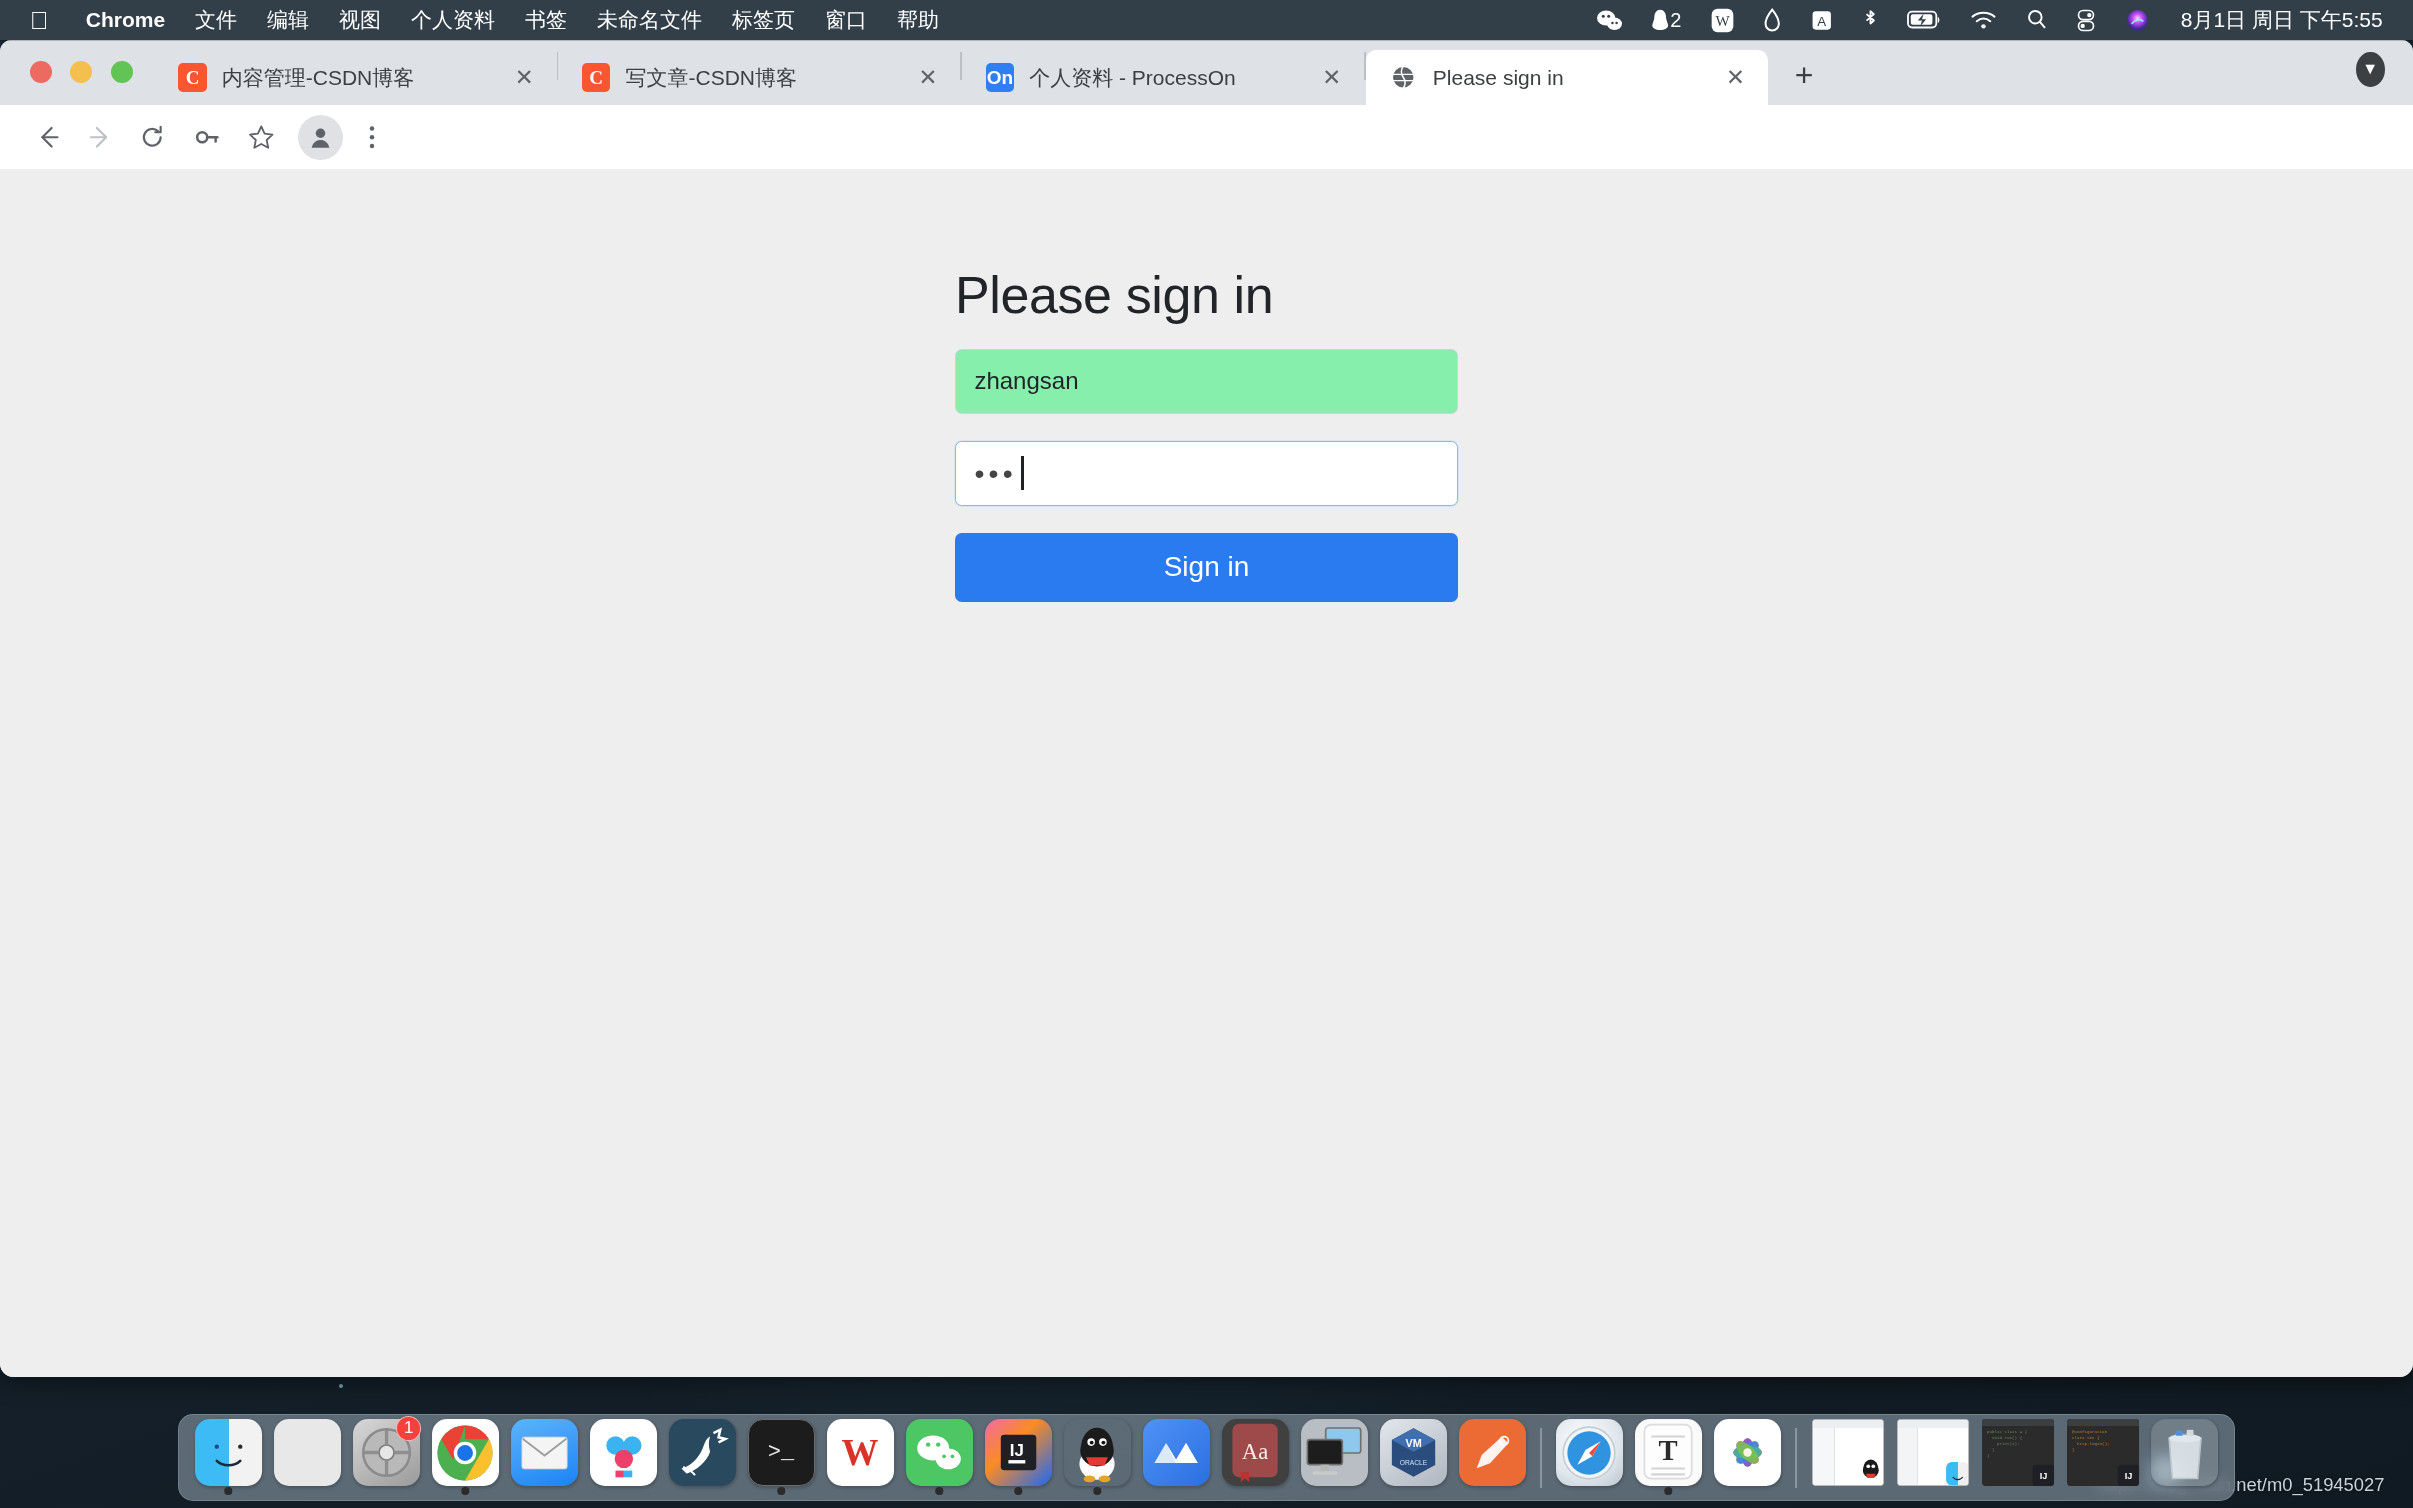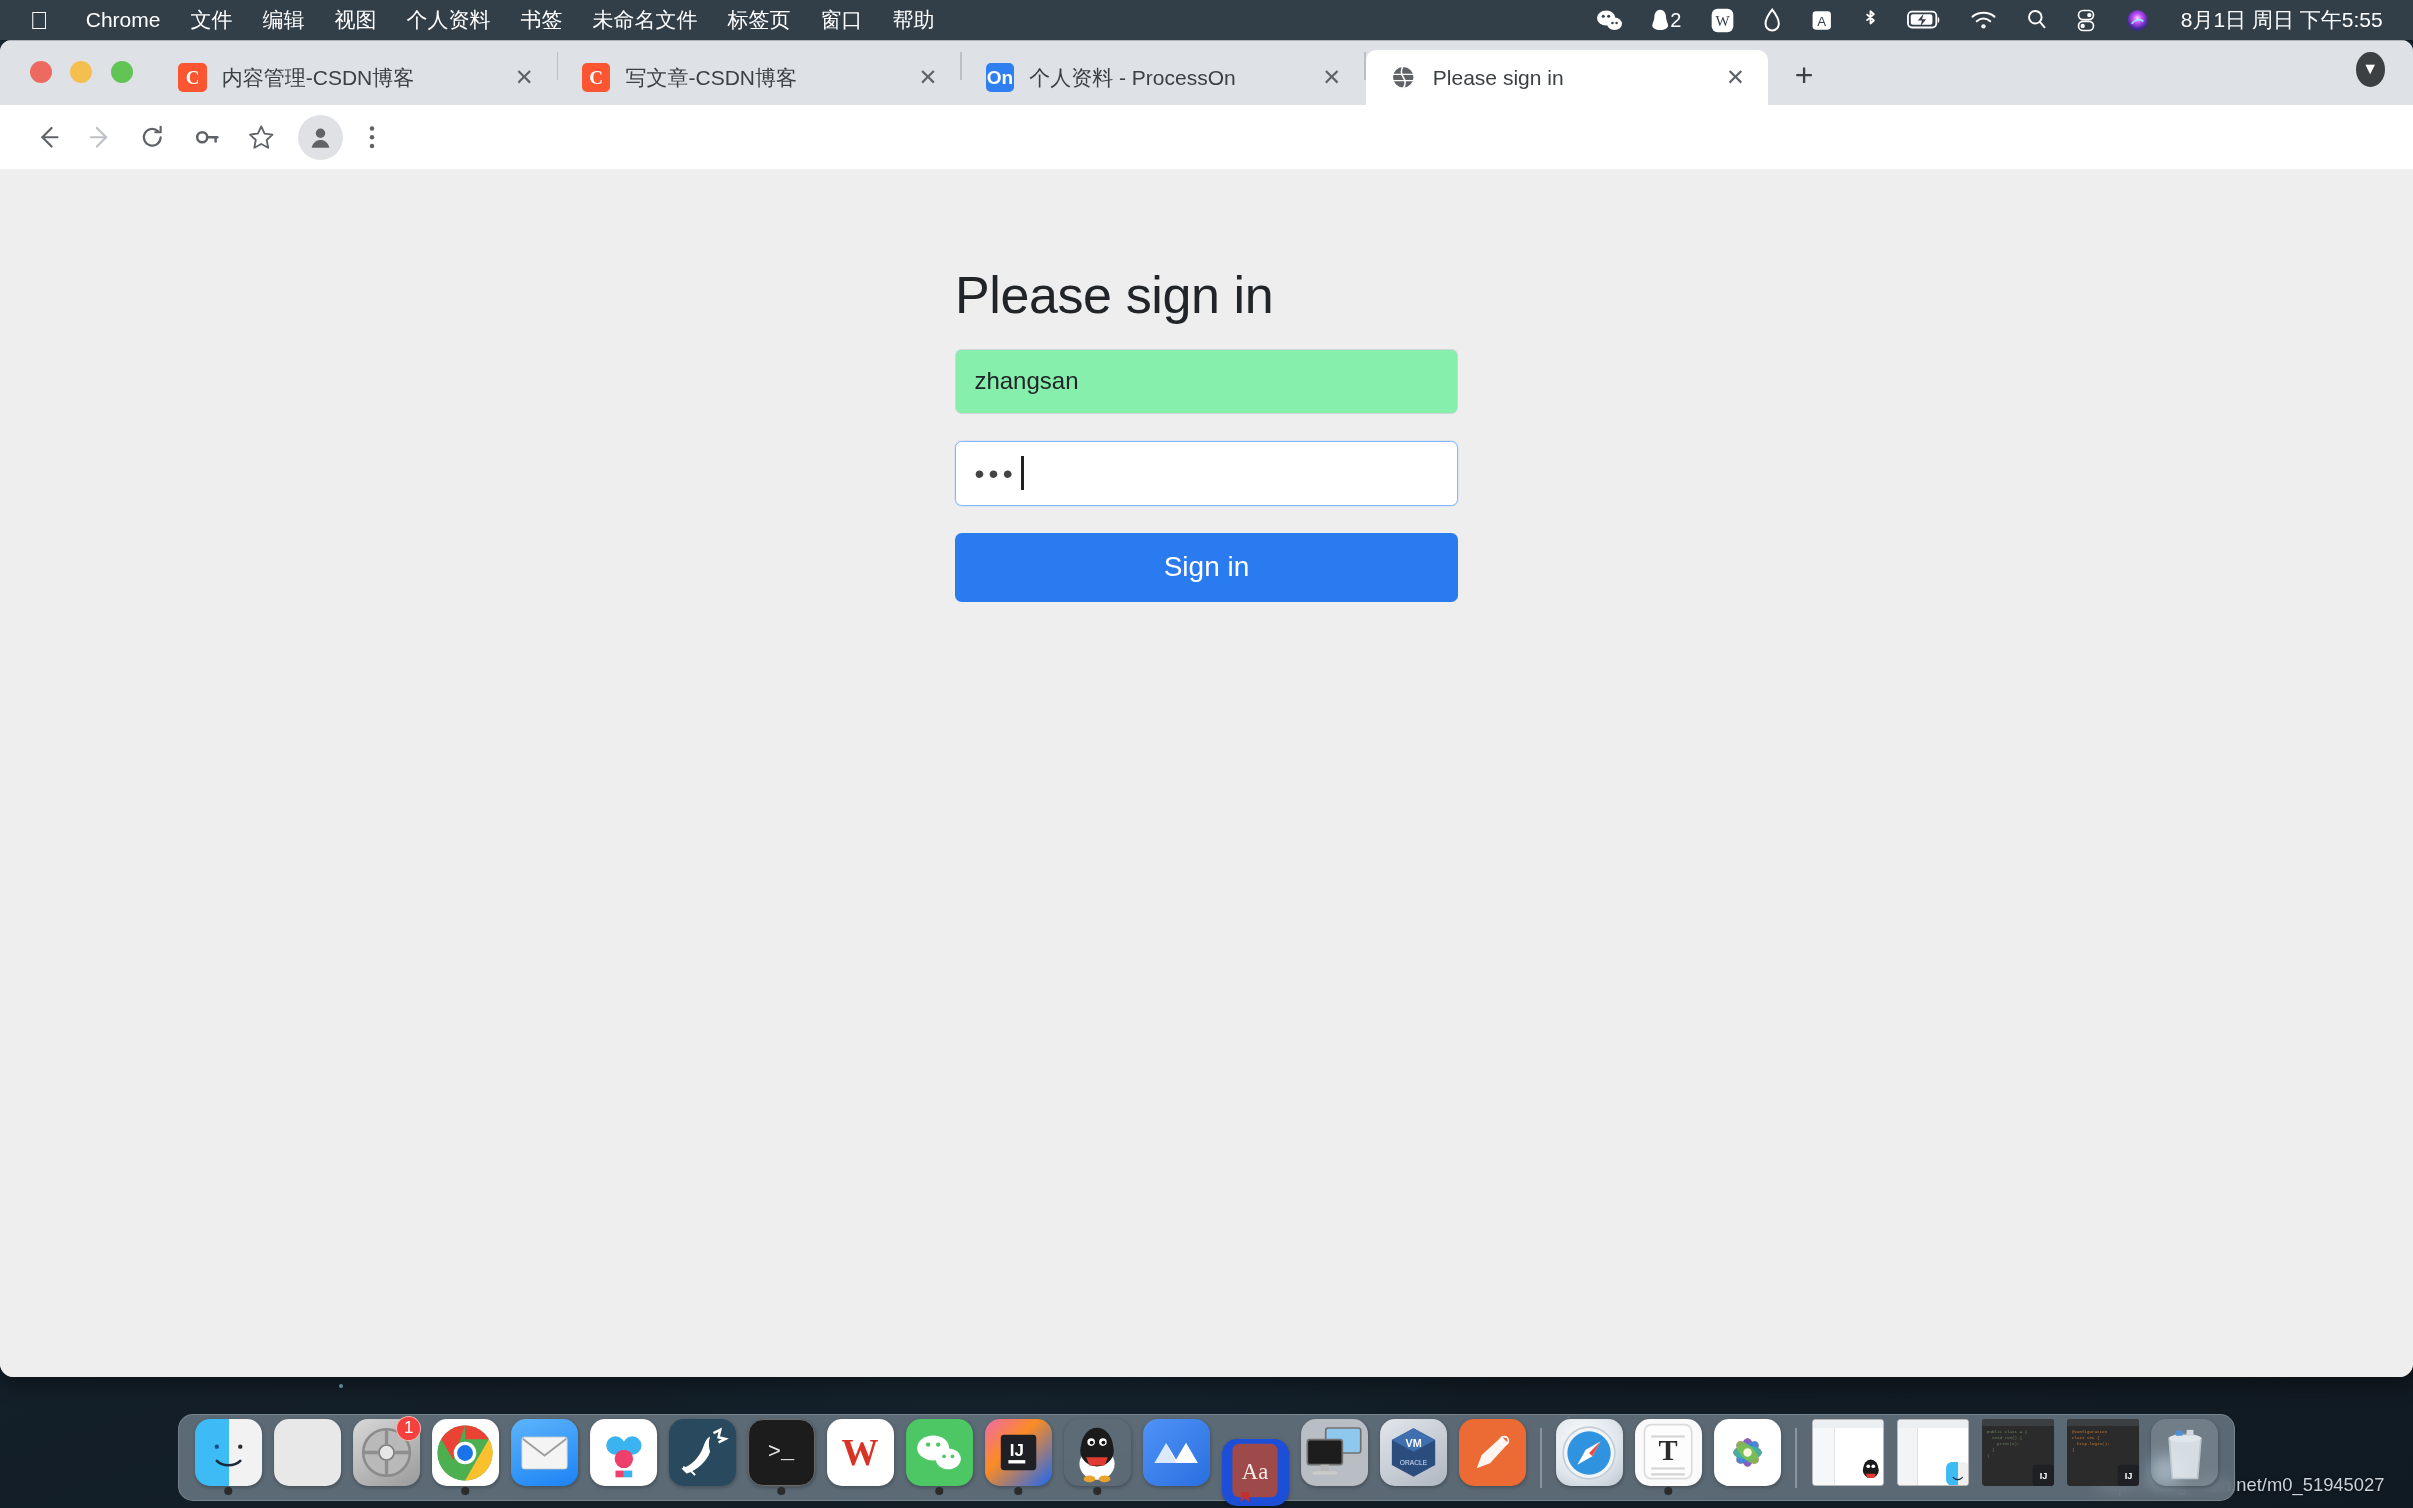--- a/index.html
+++ b/index.html
@@ -24,21 +24,21 @@
   #menubar {
     position:absolute; top:0; left:0; width:2413px; height:40px;
     background:#323e48;
     display:flex; align-items:center;
     color:#fff; font-size:21px;
     z-index:60;
     box-shadow:0 0.8px 0 rgba(0,0,0,.25);
   }
   #menubar .apple { padding:0 22px 0 30px; font-size:25px; line-height:1; }
   #menubar .mi { padding:0 15px; line-height:40px; white-space:nowrap; }
-  #menubar .mi.bold { font-weight:normal;text-align:right; }
+  #menubar .mi.bold { font-weight:bold;text-align:right; }
   #menubar .spacer { flex:1; }
   #menubar .status { display:flex; align-items:center; gap:0; padding-right:22px; }
   #menubar .sicon { padding:0 14.2px; display:flex; align-items:center; justify-content:center; height:40px; }
   #menubar .clock { padding:0 8.4px 0 17px; font-size:21px; white-space:nowrap; }
 
   .badge-num { font-size:20px; margin-left:0.8px; }
 
   
   #chrome {
     position:absolute; top:40px; left:0; width:2413px; height:1337px;
@@ -220,21 +220,21 @@
   .ic-chrome{background:#fff;}
   .ic-mail{background:linear-gradient(160deg,#5db4fb,#1b83f5);}
   .ic-netdisk{background:#fff;}
   .ic-mysql{background:#29495f;}
   .ic-term{background:#1c1c1c;border:1.7px solid #6c6c6c;font-family:"Liberation Mono",monospace;font-size:22px;color:#e8e8e8;}
   .ic-wps{background:#fff;color:#d93226;font-weight:bold;font-family:"Liberation Serif",serif;font-size:37px;}
   .ic-wechat{background:#4cc764;}
   .ic-idea{background:linear-gradient(135deg,#f06ba8 0%,#fb8b24 40%,#1b68f5 100%);}
   .ic-qq{background:transparent;}
   .ic-mind{background:linear-gradient(135deg,#4f93f7,#2a6fe0);}
-  .ic-dict{background:#1d4ed8;color:#f3e9e4;font-family:"Liberation Serif",serif;font-size:28.5px;margin-top:20px;}
+  .ic-dict{background:#404040;color:#f3e9e4;font-family:"Liberation Serif",serif;font-size:28.5px;}
   .ic-screen{background:#b8bec4;}
   .ic-vbox{background:linear-gradient(145deg,#e3e7ec,#aeb6c0);text-decoration:underline;}
   .ic-pen{background:#ec6a34;}
   .ic-safari{background:radial-gradient(circle at 40% 35%,#fff 0%,#dfe6ec 60%,#b9c4cf 100%);}
   .ic-textedit{background:#fafafa;}
   .ic-photos{background:#fff;}
   .ic-trash{background:rgba(255,255,255,.14);}
 </style>
 </head>
 <body>

